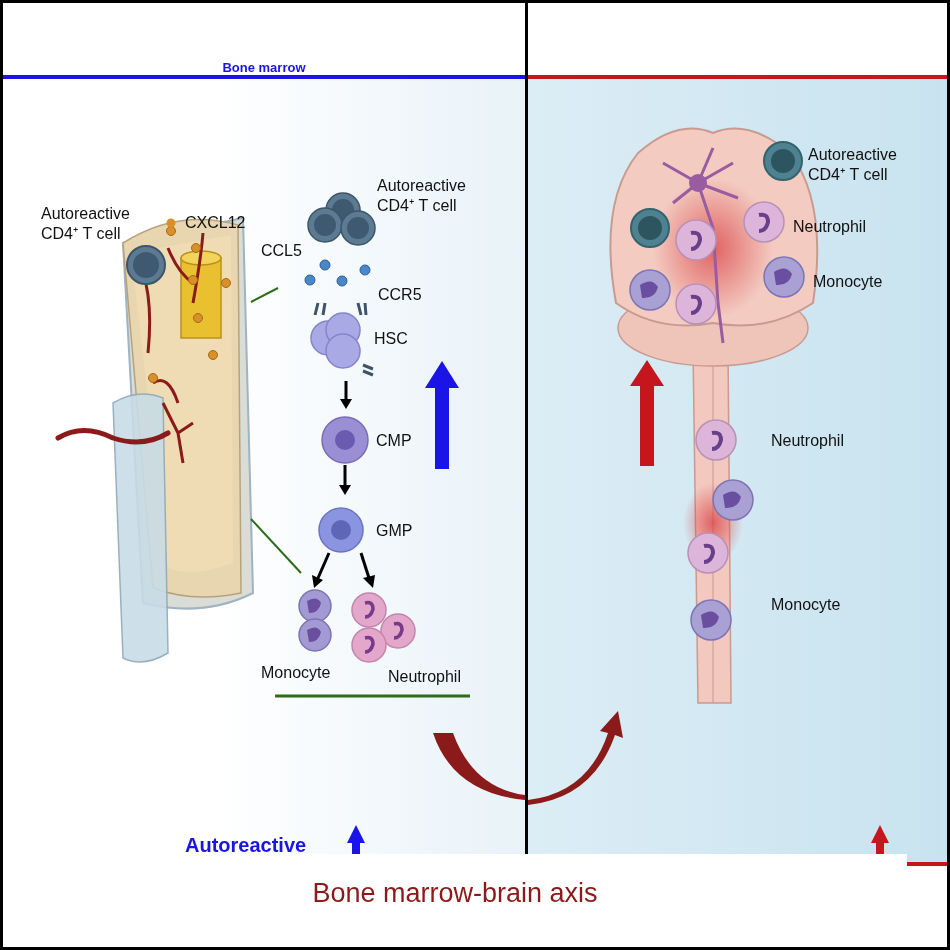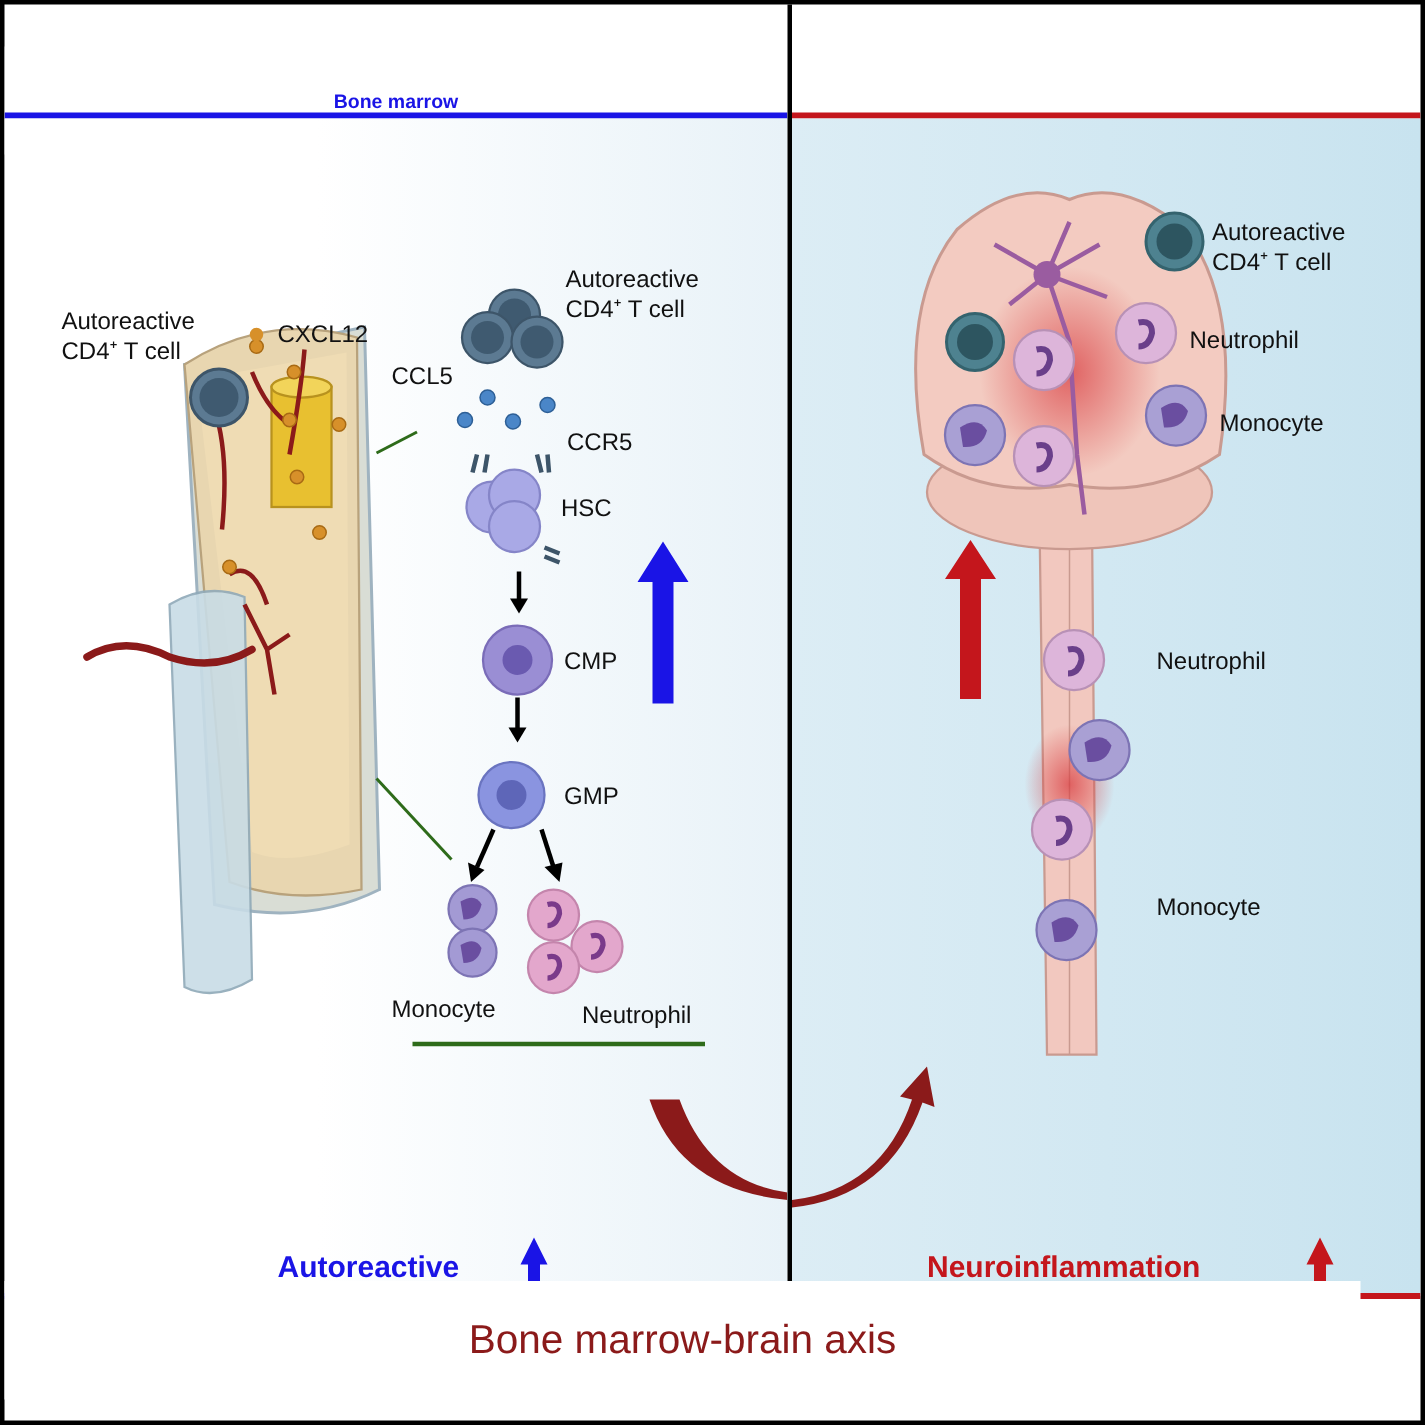--- a/index.html
+++ b/index.html
@@ -204,17 +204,16 @@
 
       <text class="lbl" x="243" y="443">Neutrophil</text>
       <text class="lbl" x="243" y="607">Monocyte</text>
 
       <polygon points="102,383 119,357 136,383 126,383 126,463 112,463 112,383" fill="#c4161c"></polygon>
 
       <path d="M0 797 Q60 790 80 730 L72 728 L90 708 L95 735 L87 732 Q65 795 0 802 Z" fill="#8b1a1a"></path>
 
       <polygon points="343,840 352,822 361,840 356,840 356,857 348,857 348,840" fill="#c4161c"></polygon>
     </svg>
-    <div class="foot-label" style="left:90px;top:831px;color:#c4161c;">Neuroinflammation</div>
   </div>
 
   <div class="bottom">Bone marrow-brain axis</div>
 </div>
 
 </body></html>

